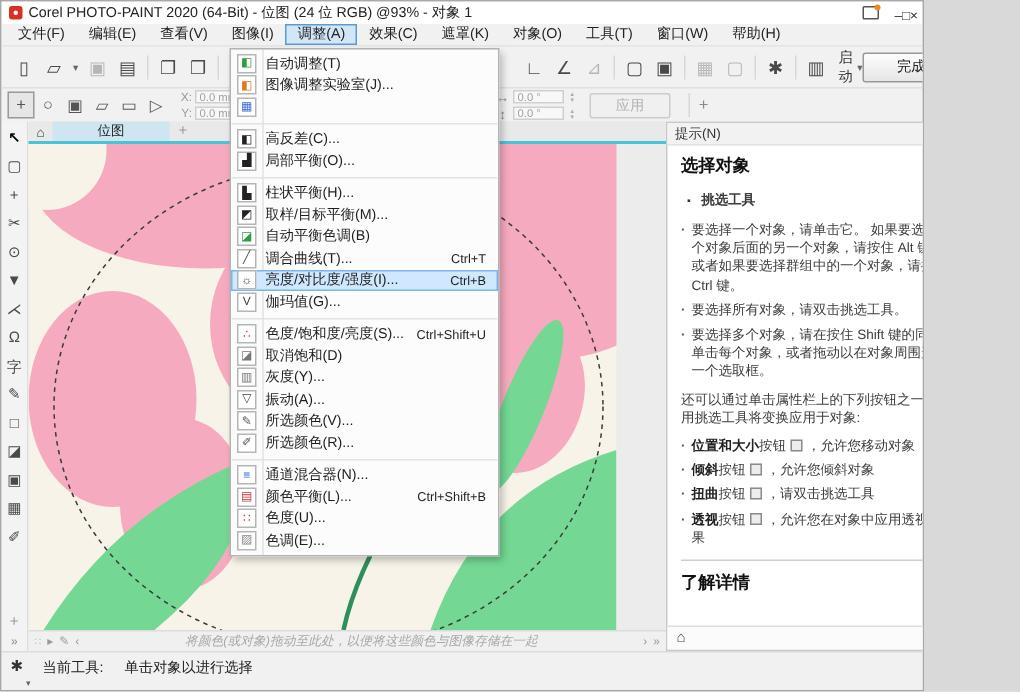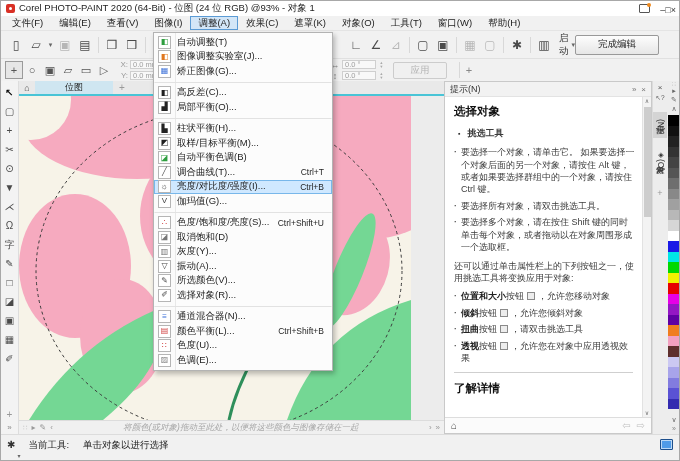--- a/index.html
+++ b/index.html
@@ -1,17 +1,17 @@
 <!DOCTYPE html>
 <html><head>
 <meta charset="utf-8">
 <style>
   html,body{margin:0;padding:0;background:#d9d9d9;}
   *{box-sizing:border-box;}
-  .window{position:relative;width:680px;height:461px;background:#f1f1f1;border:1px solid #a8a8a8;
+  .window{position:relative;width:616px;height:461px;background:#f1f1f1;border:1px solid #a8a8a8;
           overflow:hidden;font-family:"Liberation Sans","DejaVu Sans",sans-serif;color:#222;}
   
   .titlebar{height:15px;background:#ffffff;display:flex;align-items:center;padding:0 3px;}
   .app-logo{width:9px;height:9px;background:#d93025;border-radius:2px;margin:0 4px 0 2px;flex:none;position:relative;}
   .app-logo::after{content:"";position:absolute;left:3px;top:3px;width:3px;height:3px;background:#fff;border-radius:50%;}
   .title-text{font-size:9.5px;color:#222;white-space:nowrap;flex:1;}
   .account-badge{width:11px;height:9px;border:1px solid #555;border-radius:1px;position:relative;margin-right:10px;}
   .account-badge::after{content:"";position:absolute;right:-2px;top:-2px;width:4px;height:4px;background:#f08a1d;border-radius:50%;}
   .winbtn{width:17px;text-align:center;font-size:9px;color:#333;line-height:15px;}
   
@@ -415,21 +415,20 @@
       </div>
 
       <div class="menu-item">
         <span class="mi-icon" style="color: rgb(224, 120, 32);">◧</span>
         <span class="mi-label">图像调整实验室(J)...</span>
         <span class="mi-shortcut"></span>
       </div>
 
       <div class="menu-item">
         <span class="mi-icon" style="color: rgb(58, 111, 216);">▦</span>
-        <span class="mi-label">矫正图像(G)...</span>
         <span class="mi-shortcut"></span>
       </div>
 
       <div class="menu-item mseparator">
         <span class="mi-icon"></span>
         <span class="mi-label"></span>
         <span class="mi-shortcut"></span>
       </div>
 
       <div class="menu-item">
@@ -517,21 +516,21 @@
       </div>
 
       <div class="menu-item">
         <span class="mi-icon" style="color: rgb(85, 85, 85);">✎</span>
         <span class="mi-label">所选颜色(V)...</span>
         <span class="mi-shortcut"></span>
       </div>
 
       <div class="menu-item">
         <span class="mi-icon" style="color: rgb(85, 85, 85);">✐</span>
-        <span class="mi-label">选择对象(R)...</span>
+        <span class="mi-label">所选颜色(R)...</span>
         <span class="mi-shortcut"></span>
       </div>
 
       <div class="menu-item mseparator">
         <span class="mi-icon"></span>
         <span class="mi-label"></span>
         <span class="mi-shortcut"></span>
       </div>
 
       <div class="menu-item">

